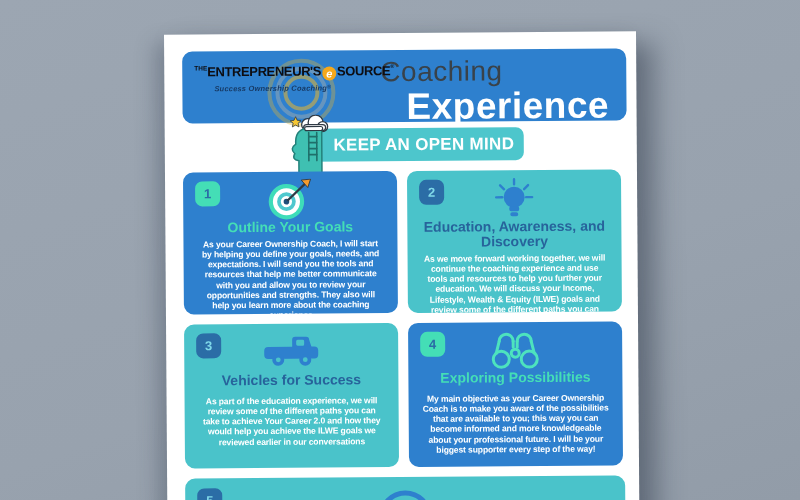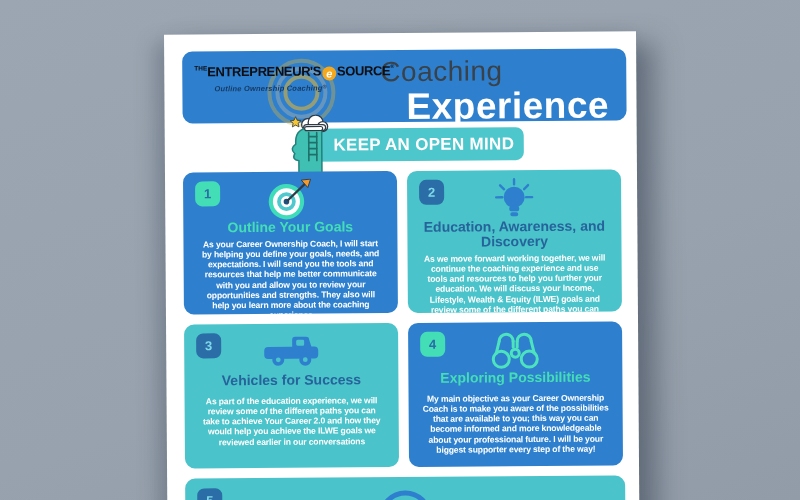--- a/index.html
+++ b/index.html
@@ -66,21 +66,21 @@
   <div class="page">
 
     <div class="band">
       <div class="logo">
         <div class="rings">
             <i></i>
             <i></i>
             <i></i>
           </div>
         <div class="logo-line"><span class="logo-the">THE</span><span>ENTREPRENEUR'S</span><span class="logo-e">e</span><span>SOURCE</span><span class="logo-reg">®</span></div>
-        <div class="logo-tagline"><span>Outline Ownership Coaching</span><span class="logo-reg">®</span></div>
+        <div class="logo-tagline"><span>Success Ownership Coaching</span><span class="logo-reg">®</span></div>
       </div>
       <div class="titles">
         <div class="title-coaching">Coaching</div>
         <div class="title-experience">Experience</div>
       </div>
     </div>
 
     <div class="banner-row">
       <div class="banner">
         <svg class="head-icon" viewBox="0 0 46 60">

